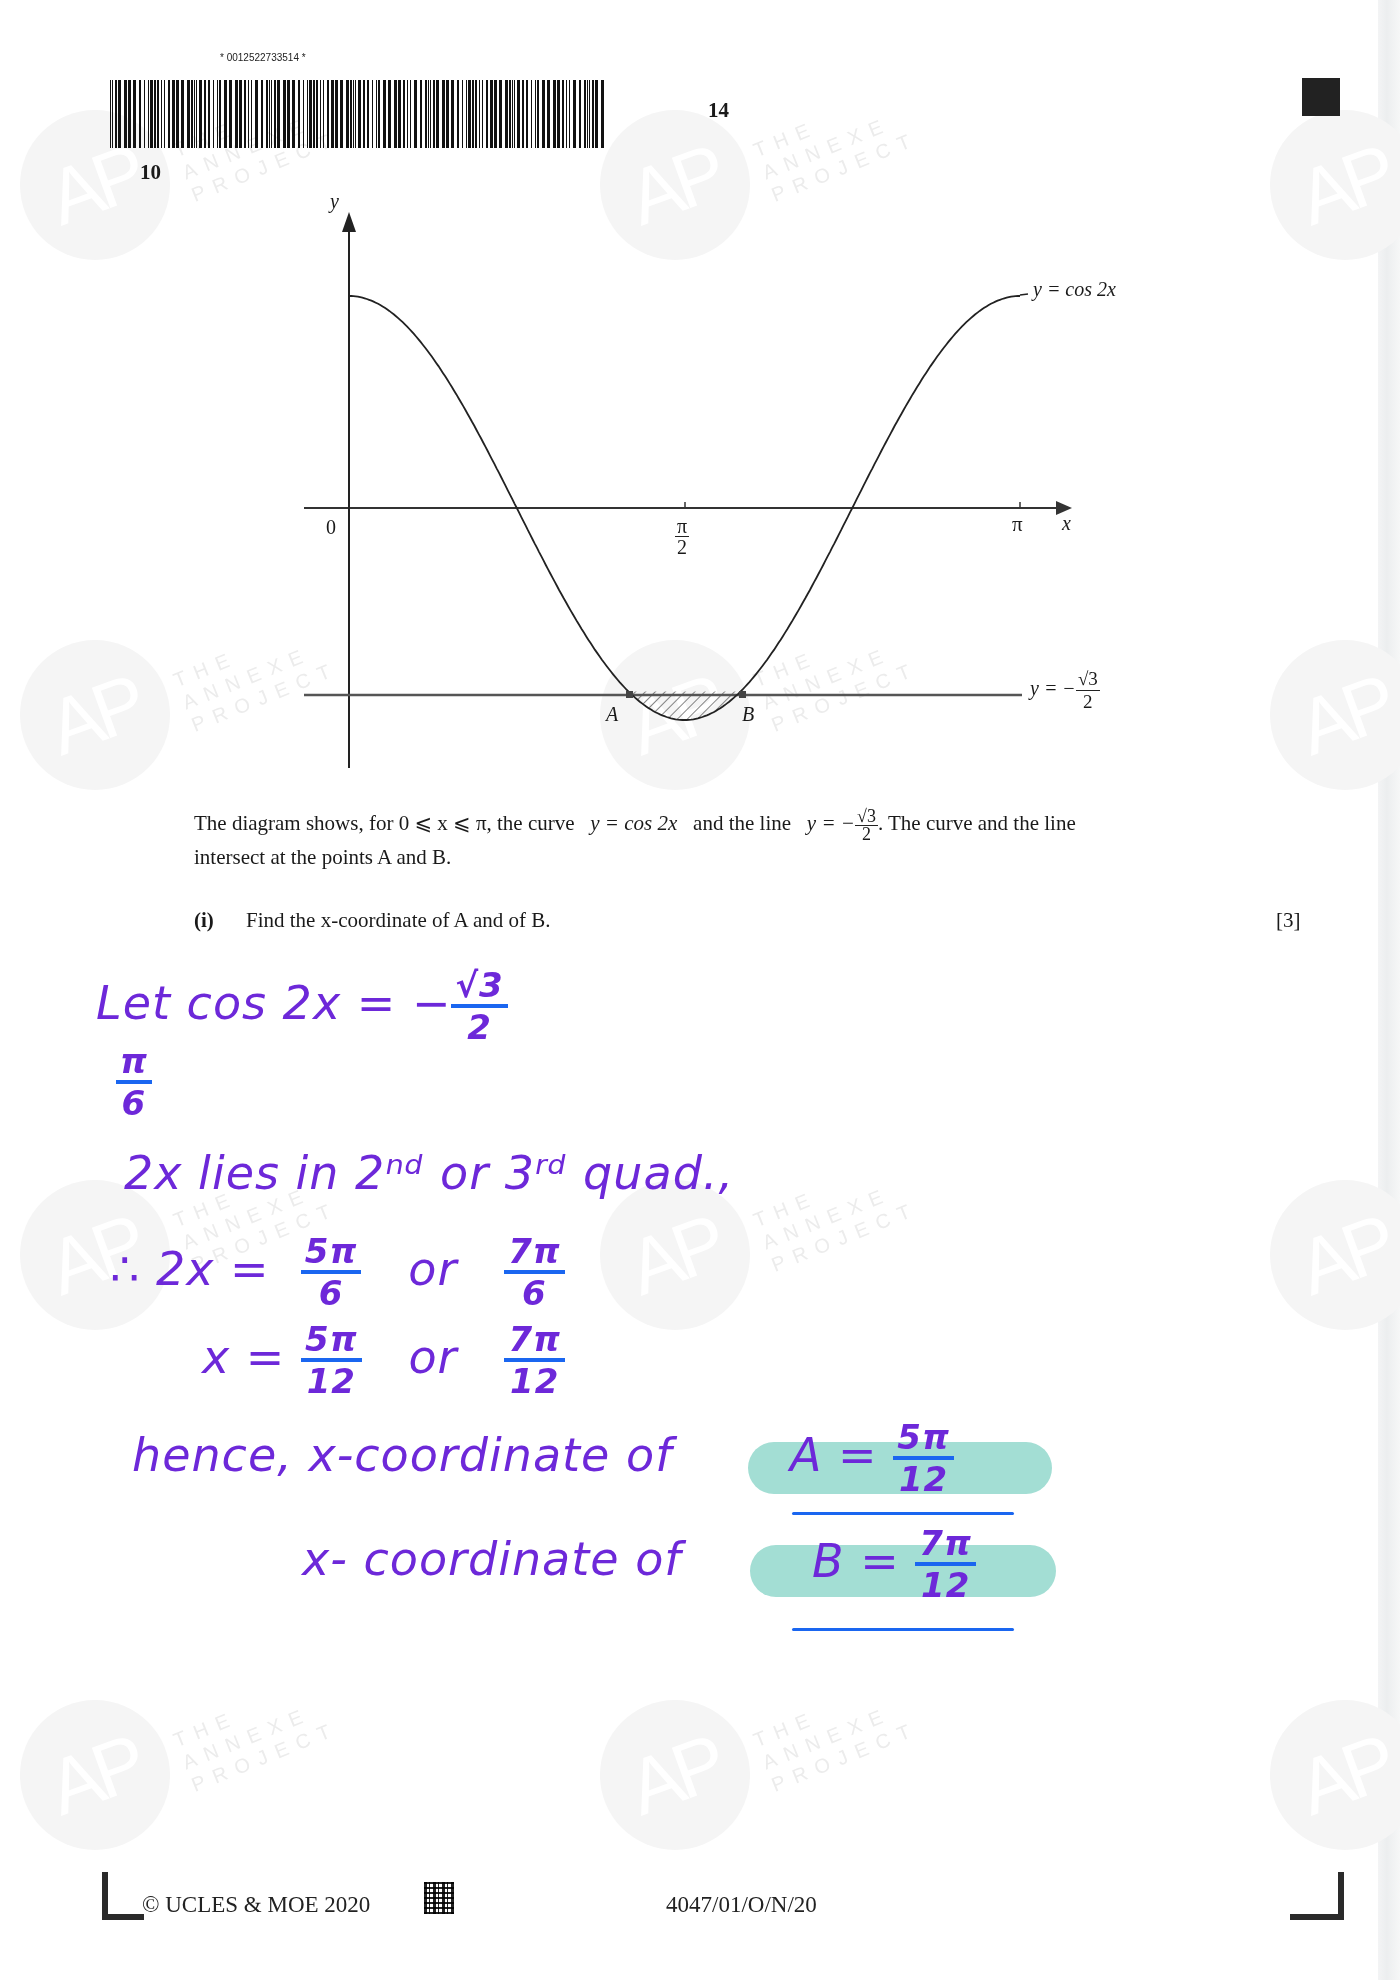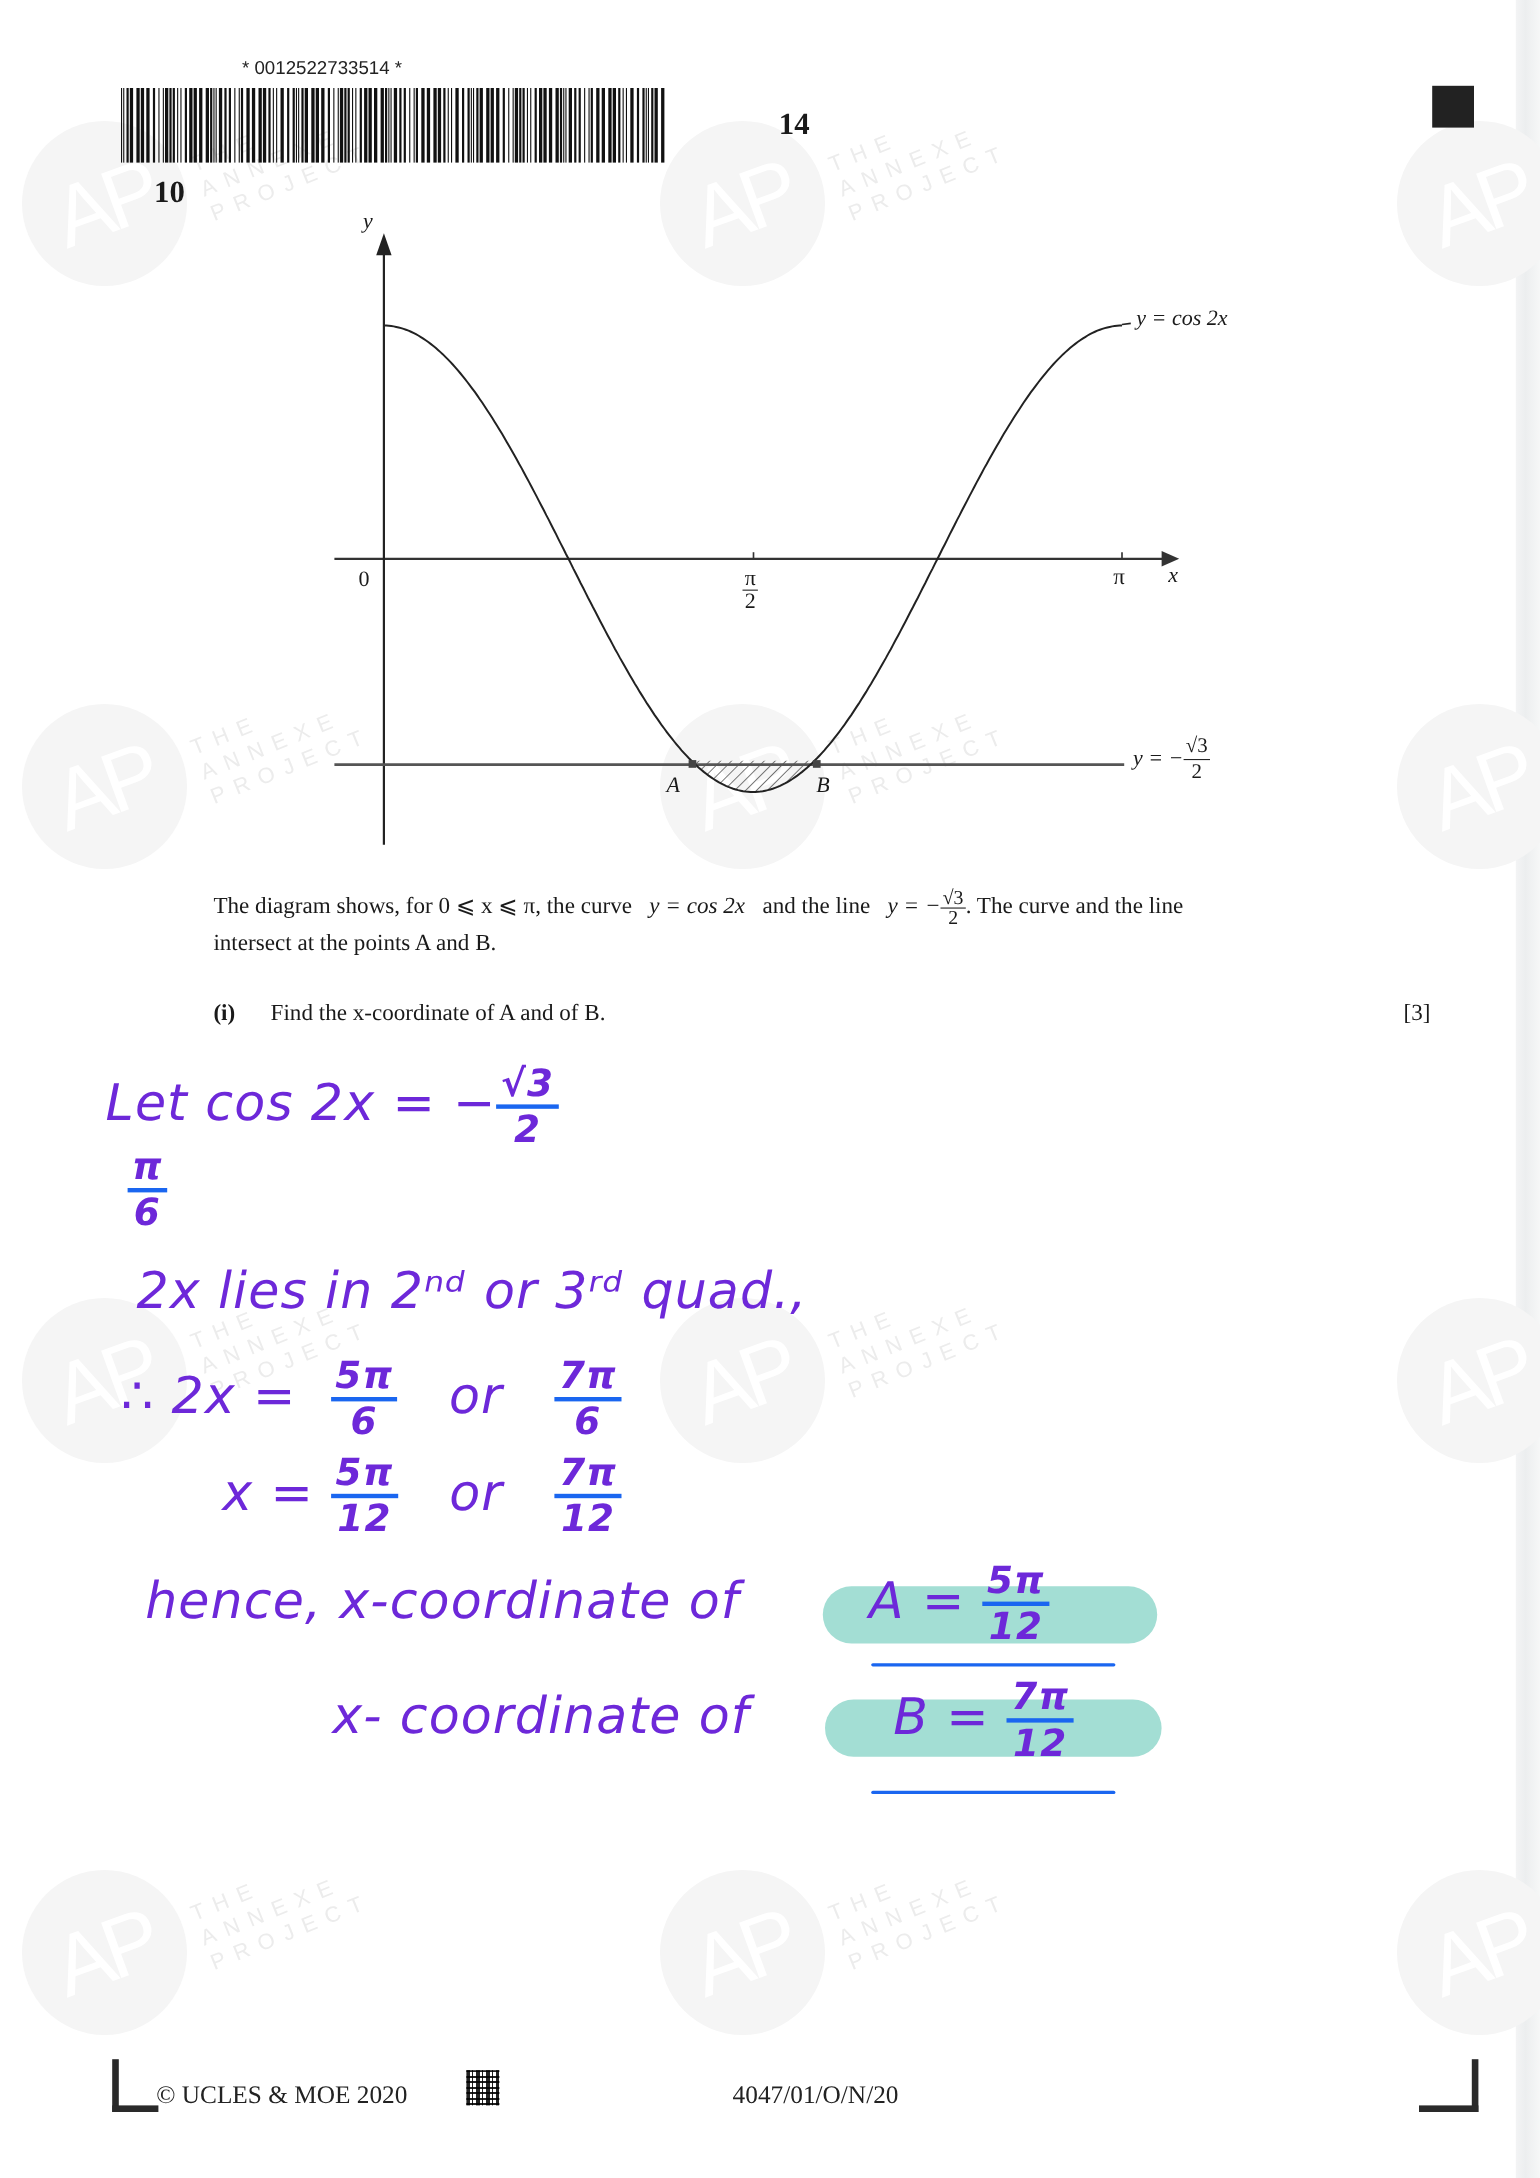--- a/index.html
+++ b/index.html
@@ -19,22 +19,22 @@
     display: flex; align-items: center; justify-content: center;
     font-family: "Liberation Sans", sans-serif; font-size: 78px; color: #ffffff;
     transform: rotate(-20deg); letter-spacing: -6px;
   }
   .wm-text {
     position: absolute; font-family: "Liberation Sans", sans-serif; font-size: 20px;
     letter-spacing: 9px; color: #ececec; line-height: 24px; transform: rotate(-22deg);
     transform-origin: left top; white-space: pre;
   }
   .abs { position: absolute; }
-  .barcode-num { font-family: "Liberation Sans", sans-serif; font-size: 17px; color: #222; }
-  .bold-num { font-weight: bold; font-size: 28px; }
+  .barcode-num { font-family: "Liberation Sans", sans-serif; font-size: 10px; color: #222; }
+  .bold-num { font-weight: bold; font-size: 21px; }
   .black-square { background: #222; }
   .q-text { font-size: 21px; line-height: 30px; }
   .italic { font-style: italic; }
   .frac { display: inline-block; vertical-align: middle; text-align: center; font-size: 17px; line-height: 17px; }
   .frac .num { display: block; border-bottom: 1px solid #222; padding: 0 2px; }
   .frac .den { display: block; }
   .hw {
     position: absolute; color: #6d28d9; font-family: "DejaVu Sans", sans-serif;
     font-style: italic; font-size: 46px; white-space: nowrap; letter-spacing: 1px;
   }

